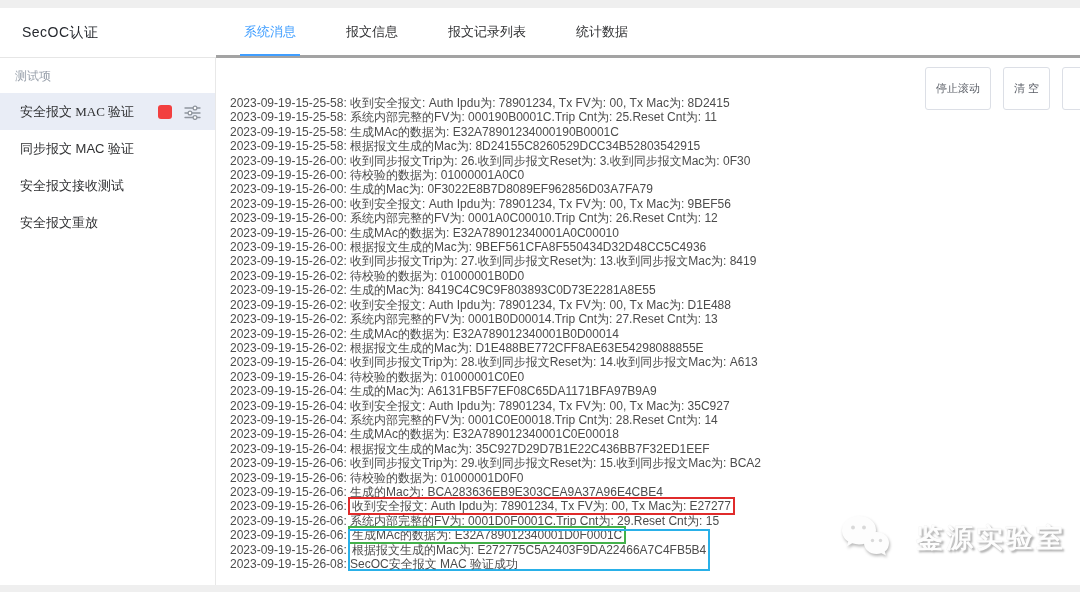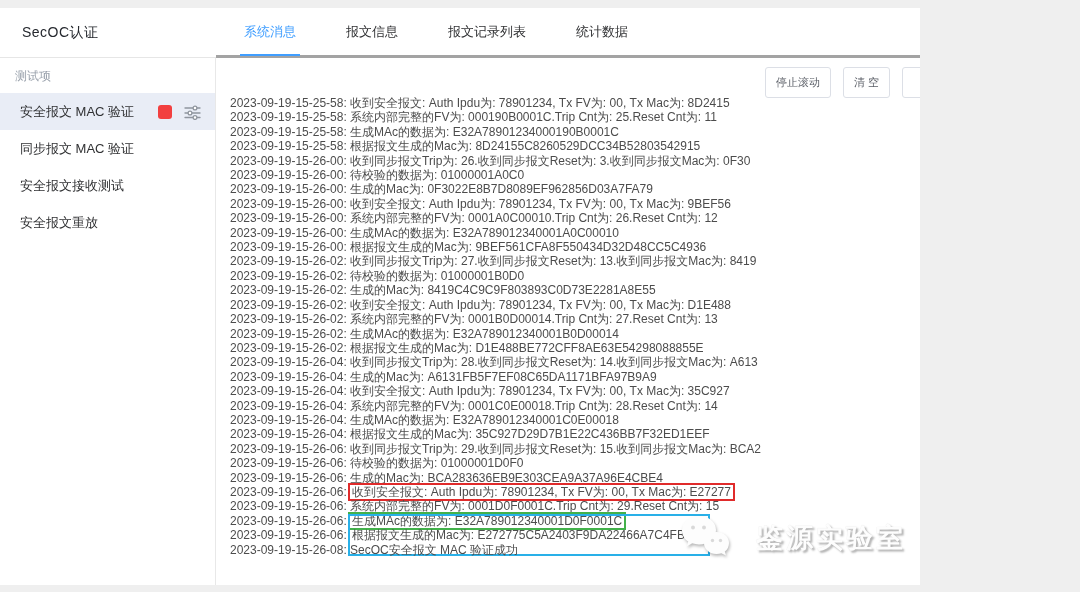--- a/index.html
+++ b/index.html
@@ -1,44 +1,44 @@
 <!DOCTYPE html>
 <html style="--accent: #409eff; --stop-red: #f23f3f; --hl-red: #e02b2b; --hl-green: #43b14b; --hl-cyan: #29b0e8;"><head>
 <meta charset="utf-8">
 <style>
   * { margin:0; padding:0; box-sizing:border-box; }
   html,body { width:1080px; height:592px; overflow:hidden; }
   body { font-family:"Liberation Sans","DejaVu Sans",sans-serif; background:#efefef; }
-  .screen { position:relative; width:920px; height:592px; background:#3b82f6; overflow:hidden; }
+  .screen { position:relative; width:1080px; height:592px; background:#3b82f6; overflow:hidden; }
   .top-strip { height:8px; background:#efefef; }
   .window { position:absolute; top:8px; left:0; right:0; bottom:7px; background:#fff; display:flex; flex-direction:column; }
   .bottom-strip { position:absolute; left:0; right:0; bottom:0; height:7px; background:#efefef; }
 
   
   .header { display:flex; height:50px; flex:0 0 50px; }
   .header-left { width:216px; flex:0 0 216px; border-bottom:1px solid #e6e6e6; display:flex; align-items:center; padding-left:22px; }
   .app-title { font-size:14px; color:#25282e; letter-spacing:0.5px; }
   .tabs { flex:1; display:flex; align-items:flex-end; border-bottom:3px solid #a3a3a3; padding-left:24px; }
   .tab { font-size:13px; color:#303133; padding:14px 4px 13px; margin-right:42px; cursor:pointer; border-bottom:2px solid transparent; margin-bottom:-1px; }
   .tab.active { color:var(--accent); border-bottom-color:var(--accent); }
 
   
   .content { flex:1; display:flex; min-height:0; }
   .sidebar { width:216px; flex:0 0 216px; border-right:1px solid #e8e8e8; background:#fff; }
   .section-label { font-size:12px; color:#98a0ab; padding:10px 0 8px 15px; }
   .side-item { display:flex; align-items:center; height:37px; padding:0 14px 0 20px; font-size:13px; color:#303133; cursor:pointer; }
-  .side-item.active { background:#e9edf6; }
+  .side-item.active { background:#e9edf6;font-family:Liberation Serif, serif; }
   .side-item .label { flex:1; }
   .stop-square { width:14px; height:14px; border-radius:3px; background:var(--stop-red); margin-right:12px; }
   .tune-icon svg { display:block; }
 
   
   .main { flex:1; position:relative; background:#fff; min-width:0; }
   .toolbar { position:absolute; top:9px; right:-30px; display:flex; gap:12px; }
-  .btn { background:#fff; border:1px solid #dcdfe6; border-radius:3px; font-size:11px; color:#5a5e66; padding:7px 10px; cursor:pointer; white-space:nowrap; font-family:inherit; }
+  .btn { background:#fff; border:1px solid #dcdfe6; border-radius:3px; font-size:11px; color:#5a5e66; padding:13px 10px; cursor:pointer; white-space:nowrap; font-family:inherit; }
   .btn-partial { width:48px; }
 
   .log { margin-top:38px; padding-left:14px; font-size:12px; line-height:14.4px; color:#4c4c4c; }
   .log-line { white-space:nowrap; }
   .msg.hl-red   { box-shadow:0 0 0 2px var(--hl-red);   padding:0 2px; }
   .msg.hl-green { box-shadow:0 0 0 2px var(--hl-green); padding:0 2px; }
   .msg.hl-cyan  { box-shadow:0 0 0 2px var(--hl-cyan);  padding:12px 2px; }
 
   
   .watermark { position:absolute; top:514px; right:14px; display:flex; align-items:center; gap:26px;
@@ -115,20 +115,21 @@
             <div class="log-line"><span class="ts">2023-09-19-15-26-00: </span><span class="msg">生成MAc的数据为: E32A789012340001A0C00010</span></div>
             <div class="log-line"><span class="ts">2023-09-19-15-26-00: </span><span class="msg">根据报文生成的Mac为: 9BEF561CFA8F550434D32D48CC5C4936</span></div>
             <div class="log-line"><span class="ts">2023-09-19-15-26-02: </span><span class="msg">收到同步报文Trip为: 27.收到同步报文Reset为: 13.收到同步报文Mac为: 8419</span></div>
             <div class="log-line"><span class="ts">2023-09-19-15-26-02: </span><span class="msg">待校验的数据为: 01000001B0D0</span></div>
             <div class="log-line"><span class="ts">2023-09-19-15-26-02: </span><span class="msg">生成的Mac为: 8419C4C9C9F803893C0D73E2281A8E55</span></div>
             <div class="log-line"><span class="ts">2023-09-19-15-26-02: </span><span class="msg">收到安全报文: Auth Ipdu为: 78901234, Tx FV为: 00, Tx Mac为: D1E488</span></div>
             <div class="log-line"><span class="ts">2023-09-19-15-26-02: </span><span class="msg">系统内部完整的FV为: 0001B0D00014.Trip Cnt为: 27.Reset Cnt为: 13</span></div>
             <div class="log-line"><span class="ts">2023-09-19-15-26-02: </span><span class="msg">生成MAc的数据为: E32A789012340001B0D00014</span></div>
             <div class="log-line"><span class="ts">2023-09-19-15-26-02: </span><span class="msg">根据报文生成的Mac为: D1E488BE772CFF8AE63E54298088855E</span></div>
             <div class="log-line"><span class="ts">2023-09-19-15-26-04: </span><span class="msg">收到同步报文Trip为: 28.收到同步报文Reset为: 14.收到同步报文Mac为: A613</span></div>
+            <div class="log-line"><span class="ts">2023-09-19-15-26-04: </span><span class="msg">待校验的数据为: 01000001C0E0</span></div>
             <div class="log-line"><span class="ts">2023-09-19-15-26-04: </span><span class="msg">生成的Mac为: A6131FB5F7EF08C65DA1171BFA97B9A9</span></div>
             <div class="log-line"><span class="ts">2023-09-19-15-26-04: </span><span class="msg">收到安全报文: Auth Ipdu为: 78901234, Tx FV为: 00, Tx Mac为: 35C927</span></div>
             <div class="log-line"><span class="ts">2023-09-19-15-26-04: </span><span class="msg">系统内部完整的FV为: 0001C0E00018.Trip Cnt为: 28.Reset Cnt为: 14</span></div>
             <div class="log-line"><span class="ts">2023-09-19-15-26-04: </span><span class="msg">生成MAc的数据为: E32A789012340001C0E00018</span></div>
             <div class="log-line"><span class="ts">2023-09-19-15-26-04: </span><span class="msg">根据报文生成的Mac为: 35C927D29D7B1E22C436BB7F32ED1EEF</span></div>
             <div class="log-line"><span class="ts">2023-09-19-15-26-06: </span><span class="msg">收到同步报文Trip为: 29.收到同步报文Reset为: 15.收到同步报文Mac为: BCA2</span></div>
             <div class="log-line"><span class="ts">2023-09-19-15-26-06: </span><span class="msg">待校验的数据为: 01000001D0F0</span></div>
             <div class="log-line"><span class="ts">2023-09-19-15-26-06: </span><span class="msg">生成的Mac为: BCA283636EB9E303CEA9A37A96E4CBE4</span></div>
             <div class="log-line"><span class="ts">2023-09-19-15-26-06: </span><span class="msg hl-red">收到安全报文: Auth Ipdu为: 78901234, Tx FV为: 00, Tx Mac为: E27277</span></div>
             <div class="log-line"><span class="ts">2023-09-19-15-26-06: </span><span class="msg">系统内部完整的FV为: 0001D0F0001C.Trip Cnt为: 29.Reset Cnt为: 15</span></div>

